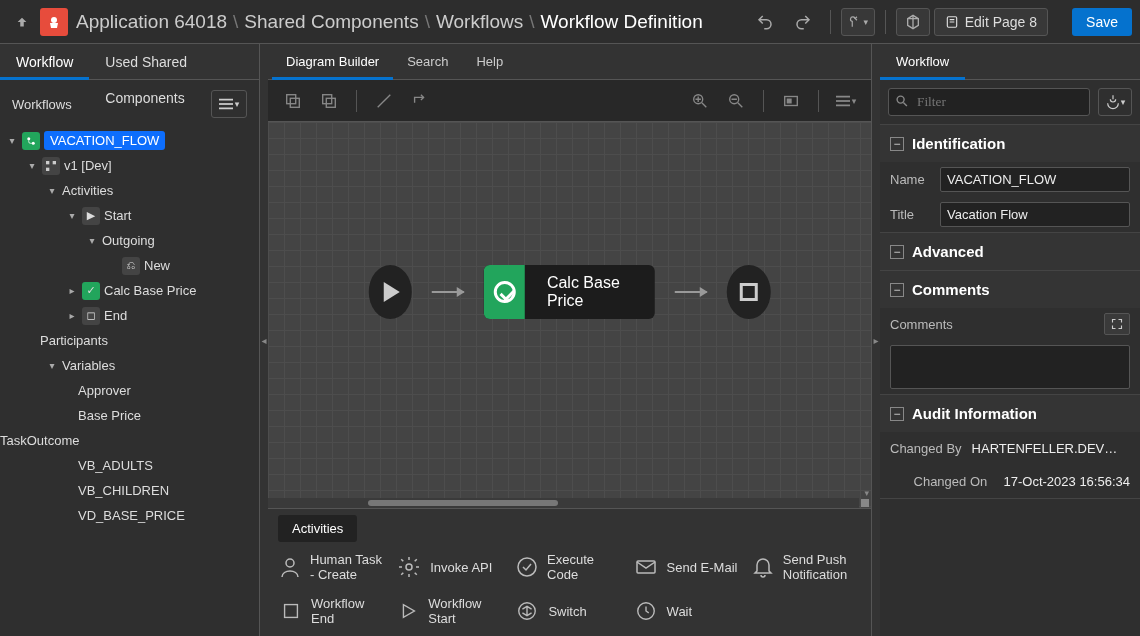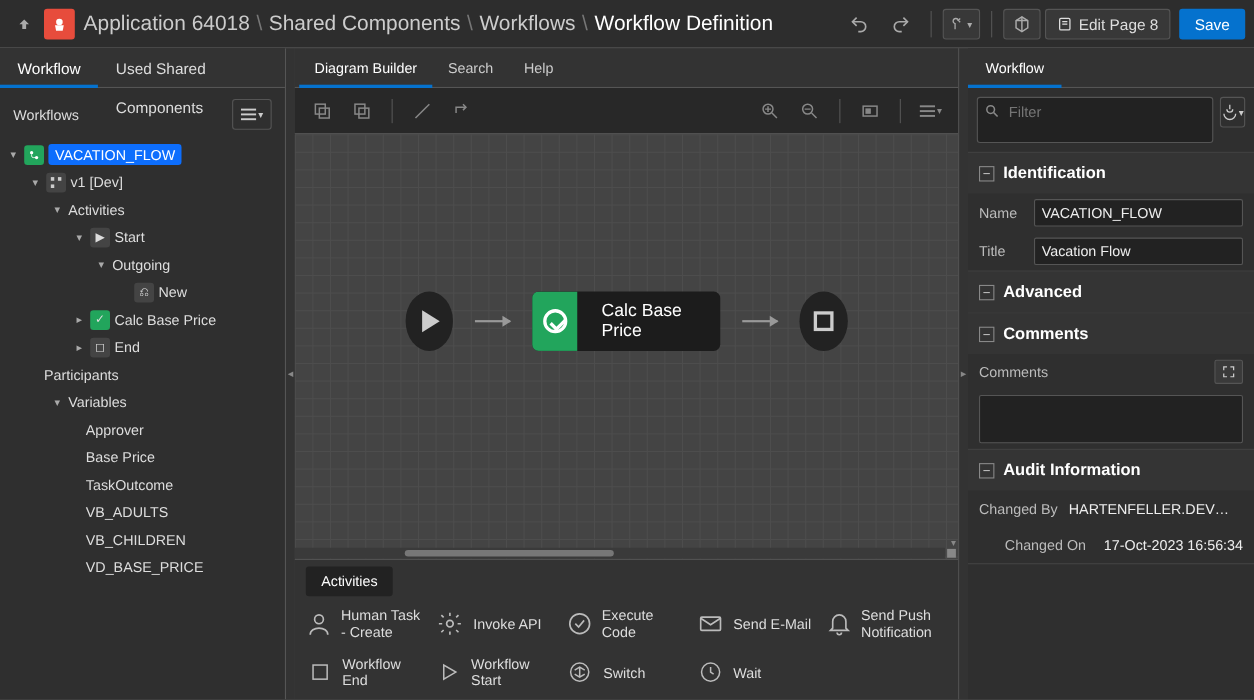--- a/index.html
+++ b/index.html
@@ -11,21 +11,21 @@
   .topbar .bug { width: 28px; height: 28px; background: #e74c3c; border-radius: 3px; display: flex; align-items: center; justify-content: center; margin-right:4px;}
   .breadcrumb { display:flex; align-items:center; gap:6px; color:#ccc; font-size:19px; }
   .breadcrumb a { color:#ccc; cursor:pointer; }
   .breadcrumb .sep { color:#777; }
   .breadcrumb .current { color:#fff; font-weight:500; }
   .topbar .spacer { flex:1; }
   .topbar .tool-btn { width:34px; height:28px; color:#aaa; border-radius:3px; display:flex; align-items:center; justify-content:center; border:1px solid transparent; cursor:pointer; }
   .topbar .tool-btn.outline { border-color:#555; background:#383838; }
   .topbar .divider-v { width:1px; height:24px; background:#555; margin:0 6px; }
   .edit-page { border:1px solid #555; padding:5px 10px; border-radius:3px; display:flex; align-items:center; gap:6px; background:#383838; color:#ddd; cursor:pointer; font-size:14px;}
-  .save-btn { background:#0572ce; color:#fff; padding:6px 14px; border-radius:3px; cursor:pointer; font-size:14px; margin-left:4px;}
+  .save-btn { background:#0572ce; color:#fff; padding:6px 14px; border-radius:3px; cursor:pointer; font-size:14px; margin-left:20px;}
   
   
   .subtabs { height:36px; background:#333; display:flex; align-items:center; border-bottom:1px solid #555; }
   .subtabs .tab { padding:0 16px; height:36px; line-height:36px; color:#ddd; cursor:pointer; font-size:14px;}
   .subtabs .tab.active { border-bottom:3px solid #0572ce; color:#fff; font-weight:500; }
   
   
   .body { flex:1; display:flex; min-height:0; }
   .left { width:260px; background:#2f2f2f; border-right:1px solid #555; display:flex; flex-direction:column; }
   .center { flex:1; display:flex; flex-direction:column; min-width:0; border-right:1px solid #555; }
@@ -73,21 +73,21 @@
   .pal-tab { display:inline-block; background:#222; padding:6px 14px; border-radius:3px; color:#fff; margin-bottom:10px;}
   .pal-grid { display:grid; grid-template-columns:repeat(5,1fr); row-gap:14px; column-gap:8px;}
   .pal-item { display:flex; align-items:center; gap:8px; color:#ddd; font-size:13px; cursor:grab;}
   .pal-ico { width:26px; height:26px; display:flex; align-items:center; justify-content:center; color:#bbb;}
   
   
   .right-tabs { height:36px; display:flex; align-items:center; background:#333; border-bottom:1px solid #555;}
   .right-tabs .tab { padding:0 16px; height:36px; line-height:36px;}
   .right-tabs .tab.active { border-bottom:3px solid #0572ce; color:#fff;}
   .right-tools { padding:8px; display:flex; gap:6px; border-bottom:1px solid #444;}
-  .filter-in { flex:1; background:#222; border:1px solid #555; border-radius:3px; padding:5px 8px 20px 28px; color:#14b8a6; }
+  .filter-in { flex:1; background:#222; border:1px solid #555; border-radius:3px; padding:5px 8px 5px 28px; color:#14b8a6;font-family:Liberation Serif, serif; }
   .filter-wrap { position:relative; flex:1;}
   .filter-wrap .mag { position:absolute; left:7px; top:6px; color:#888;}
   .recycle-btn { width:34px; height:28px; border:1px solid #555; border-radius:3px; display:flex; align-items:center; justify-content:center; color:#ccc; cursor:pointer;}
   .prop-section { border-bottom:1px solid #444; }
   .sec-head { display:flex; align-items:center; gap:8px; padding:10px 10px; background:#343434;}
   .sec-head h4 { font-size:15px; color:#fff; font-weight:700;}
   .minus { width:14px; height:14px; border:1px solid #888; display:flex; align-items:center; justify-content:center; color:#ccc; font-size:12px; line-height:1;}
   .prop-row { display:flex; align-items:center; padding:5px 10px; gap:4px;justify-content:flex-end;}
   .prop-row label { width:86px; color:#bbb; font-size:13px;}
   .prop-row input { flex:1; background:#222; border:1px solid #555; color:#eee; padding:4px 6px; border-radius:2px; font-size:13px;}
@@ -258,21 +258,21 @@
             <span class="disclosure">▾</span>
             <span>Variables</span>
           </div>
       </div>
       <div class="tree-row" style="padding-left:78px">
           <span>Approver</span>
         </div>
       <div class="tree-row" style="padding-left:78px">
           <span>Base Price</span>
         </div>
-      <div class="tree-row" style="padding-left:78px">
+      <div class="tree-row" style="">
           <span>TaskOutcome</span>
         </div>
       <div class="tree-row" style="padding-left:78px">
           <span>VB_ADULTS</span>
         </div>
       <div class="tree-row" style="padding-left:78px">
           <span>VB_CHILDREN</span>
         </div>
       <div class="tree-row" style="padding-left:78px">
           <span>VD_BASE_PRICE</span>

